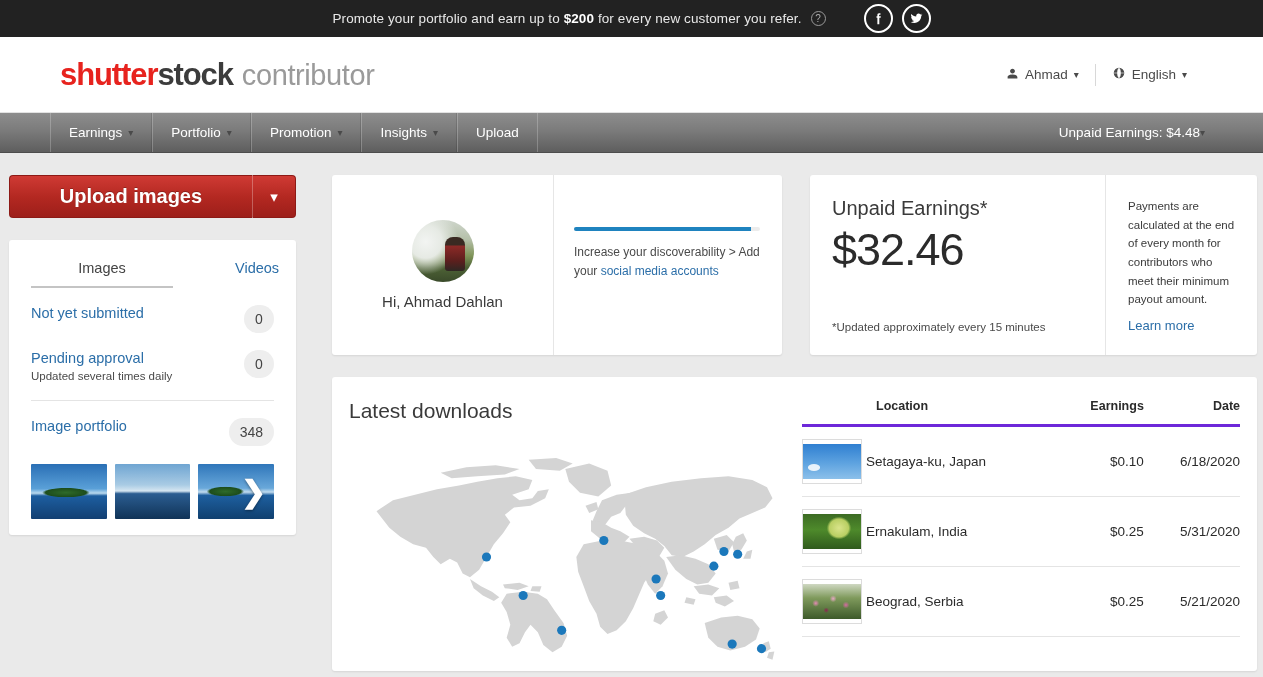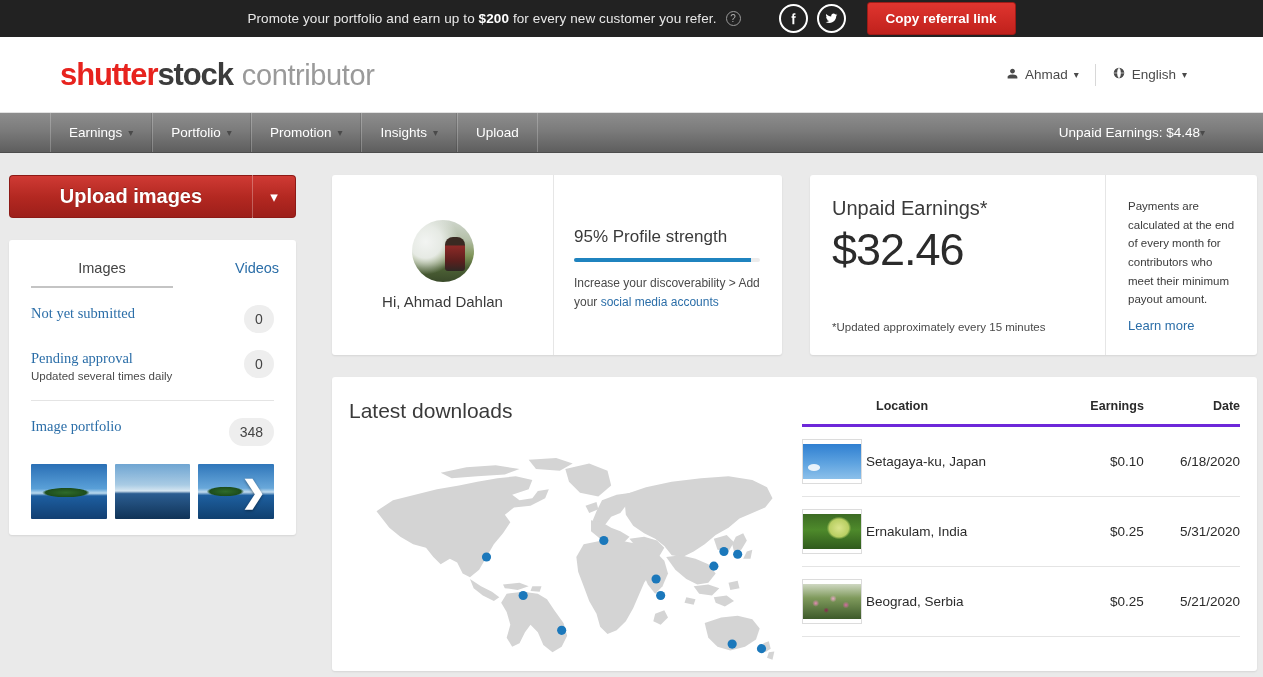--- a/index.html
+++ b/index.html
@@ -117,21 +117,21 @@
   .tab {
     font-size: 14.5px; padding: 6px 0 10px 0; cursor: pointer; color: #2b6ea8;
   }
   .tab.active { color: #444; border-bottom: 2px solid #c4c4c4; flex: 0 0 auto; width: 142px; text-align: center; }
   .tab.inactive { margin-left: 62px; }
   .side-rows { padding: 0 22px; }
   .side-row {
     display: flex; align-items: flex-start; justify-content: space-between;
     padding: 16px 0 0 0; min-height: 44px;
   }
-  .sr-label { color: #2b6ea8; font-size: 14.5px; cursor: pointer; line-height: 1.25; font-family: Liberation Serif, serif; }
+  .sr-label { color: #2b6ea8; font-size: 14.5px; cursor: pointer; line-height: 1.25; }
   .sr-sub { color: #4a4a4a; font-size: 11.5px; margin-top: 3px; }
   .pill {
     background: #eeeeee; border-radius: 14px; color: #444;
     font-size: 14px; min-width: 30px; height: 28px;
     display: flex; align-items: center; justify-content: center; padding: 0 11px;
     margin-top: 1px;
   }
   .side-divider { height: 1px; background: #e4e4e4; margin: 18px 22px 0 22px; }
   .thumbs { display: flex; gap: 8px; padding: 18px 22px 0 22px; }
   .thumb {
@@ -243,21 +243,20 @@
       <svg width="15" height="15" viewBox="0 0 24 24" aria-hidden="true">
           <path fill="#ffffff" d="M15.2 8.3h-2.3V6.8c0-.6.4-.8.7-.8h1.5V3.5h-2.1c-2.3 0-2.8 1.7-2.8 2.8v2h-1.4v2.6h1.4V21h3.1v-10.1h2.1l.3-2.6z"></path>
         </svg>
     </span>
     <span class="soc">
       <svg width="15" height="15" viewBox="0 0 24 24" aria-hidden="true">
           <path fill="#ffffff" d="M21 5.9c-.7.3-1.4.5-2.2.6.8-.5 1.4-1.2 1.7-2.1-.7.4-1.6.8-2.4 1C17.4 4.6 16.4 4.1 15.3 4.1c-2.1 0-3.8 1.7-3.8 3.8 0 .3 0 .6.1.9-3.2-.2-6-1.7-7.9-4-.3.6-.5 1.2-.5 2 0 1.3.7 2.5 1.7 3.2-.6 0-1.2-.2-1.7-.5v.1c0 1.9 1.3 3.4 3.1 3.7-.3.1-.7.1-1 .1-.2 0-.5 0-.7-.1.5 1.5 1.9 2.6 3.6 2.6-1.3 1-3 1.6-4.8 1.6-.3 0-.6 0-.9-.1 1.7 1.1 3.8 1.7 6 1.7 7.2 0 11.1-5.9 11.1-11.1v-.5c.8-.5 1.4-1.2 1.9-2z"></path>
         </svg>
     </span>
   </span>
-  <button class="copy-btn">Copy referral link</button>
 </div>
 
 <div class="logo-header">
   <div class="logo">
     <span class="logo-mark"><span class="red">shutter</span><span class="dark">stock</span></span>
     <span class="logo-word">contributor</span>
   </div>
   <div class="header-right">
     <div class="hr-item">
       <span>
@@ -366,21 +365,20 @@
     <div class="top-row">
 
       <div class="card profile-card">
         <div class="pc-left">
           <div class="avatar">
               <span class="person"></span>
             </div>
           <div class="pc-name">Hi, Ahmad Dahlan</div>
         </div>
         <div class="pc-right">
-          <div class="pc-strength">95% Profile strength</div>
           <div class="bar-track">
             <div class="bar-fill" id="strength-fill" style="width: 95%;"></div>
           </div>
           <div class="pc-note"><span>Increase your discoverability &gt; Add your </span><a href="#">social media accounts</a></div>
         </div>
       </div>
 
       <div class="card earn-card">
         <div class="ec-left">
           <div class="ec-title">Unpaid Earnings*</div>

